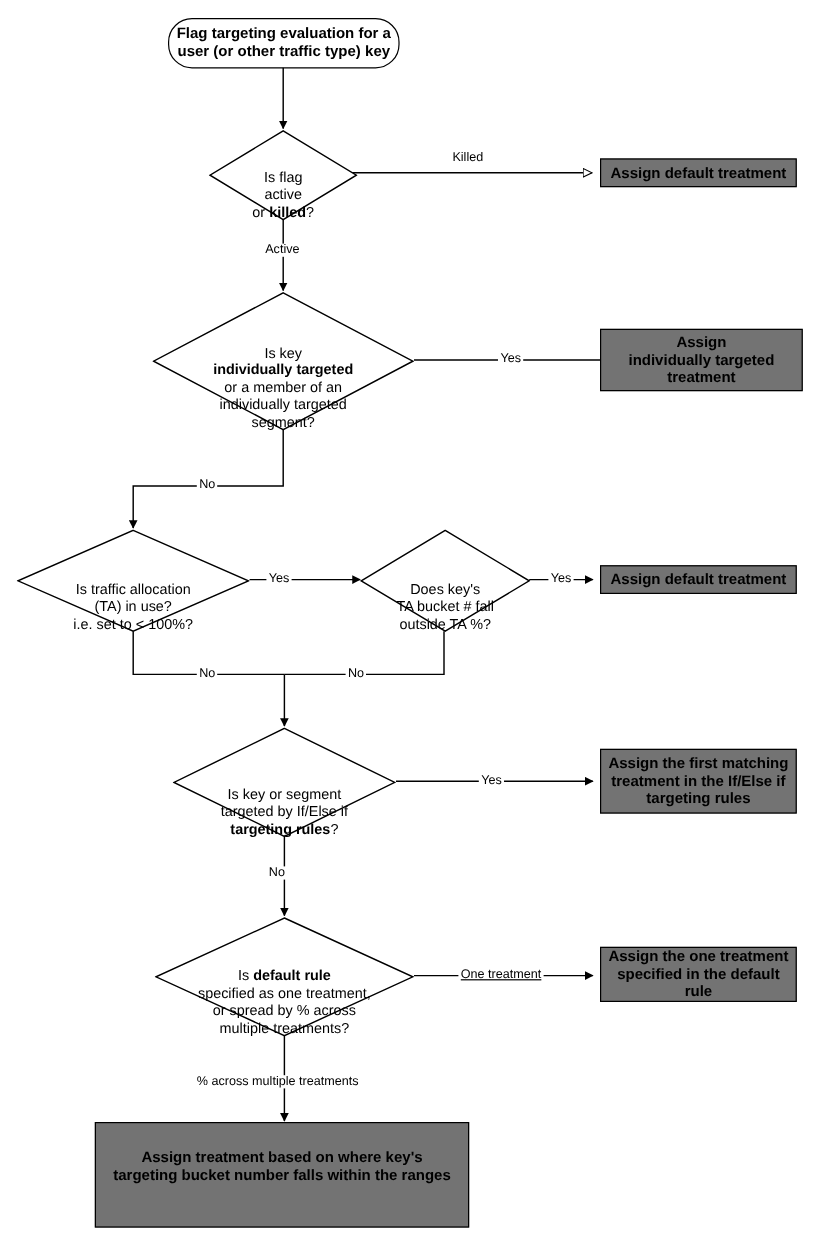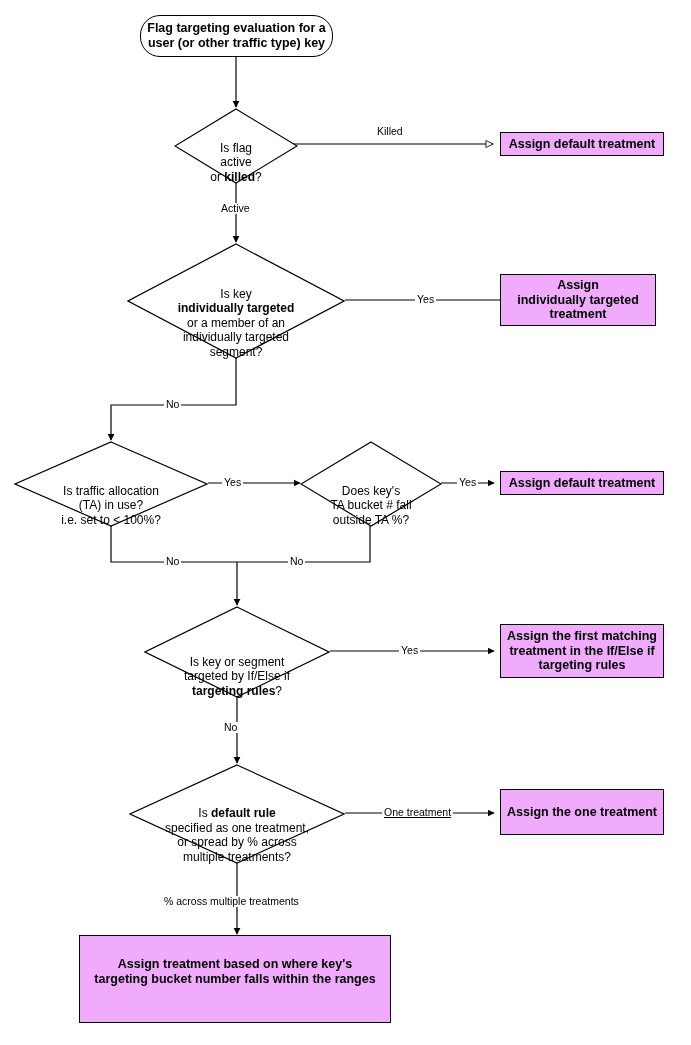--- a/index.html
+++ b/index.html
@@ -42,21 +42,21 @@
     border: 1.3px solid #000;
     border-radius: 20px;
     background: #fff;
     font-size: 12.5px;
     font-weight: bold;
     padding: 2px 6px;
   }
 
   .rect-box {
     border: 1.3px solid #000;
-    background: #f0abfc;
+    background: #737373;
     font-size: 12.5px;
     font-weight: bold;
     padding: 2px 5px;
   }
 
   .diamond-wrap {
     position: absolute;
   }
   .diamond-shape {
     position: absolute;
@@ -172,21 +172,21 @@
       <div>
         <span>Is key</span><br>
         <b>individually targeted</b><br>
         <span>or a member of an</span><br>
         <span>individually targeted</span><br>
         <span>segment?</span>
       </div>
     </div>
   </div>
 
-  <div class="node rect-box" style="left:500px; top:274px; width:156px; height:52px;">
+  <div class="node rect-box" style="left:500px; top:274px; width:169px; height:52px;">
     <div>
       <span>Assign</span><br>
       <span>individually targeted</span><br>
       <span>treatment</span>
     </div>
   </div>
 
   <div class="diamond-wrap" style="left:14px; top:441px; width:194px; height:86px;">
     <svg class="diamond-shape" viewBox="0 0 194 86" preserveAspectRatio="none">
       <polygon points="97,1 193,43 97,85 1,43" fill="#fff" stroke="#000" stroke-width="1.2"></polygon>
@@ -248,20 +248,21 @@
         <span>specified as one treatment,</span><br>
         <span>or spread by % across</span><br>
         <span>multiple treatments?</span>
       </div>
     </div>
   </div>
 
   <div class="node rect-box" style="left:500px; top:789px; width:164px; height:46px;">
     <div>
       <span>Assign the one treatment</span><br>
+      <span>specified in the default rule</span>
     </div>
   </div>
 
   <div class="node rect-box" style="left:79px; top:935px; width:312px; height:88px;">
     <div>
       <span>Assign treatment based on where key's</span><br>
       <span>targeting bucket number falls within the ranges</span><br>
       <br>
     </div>
   </div>

